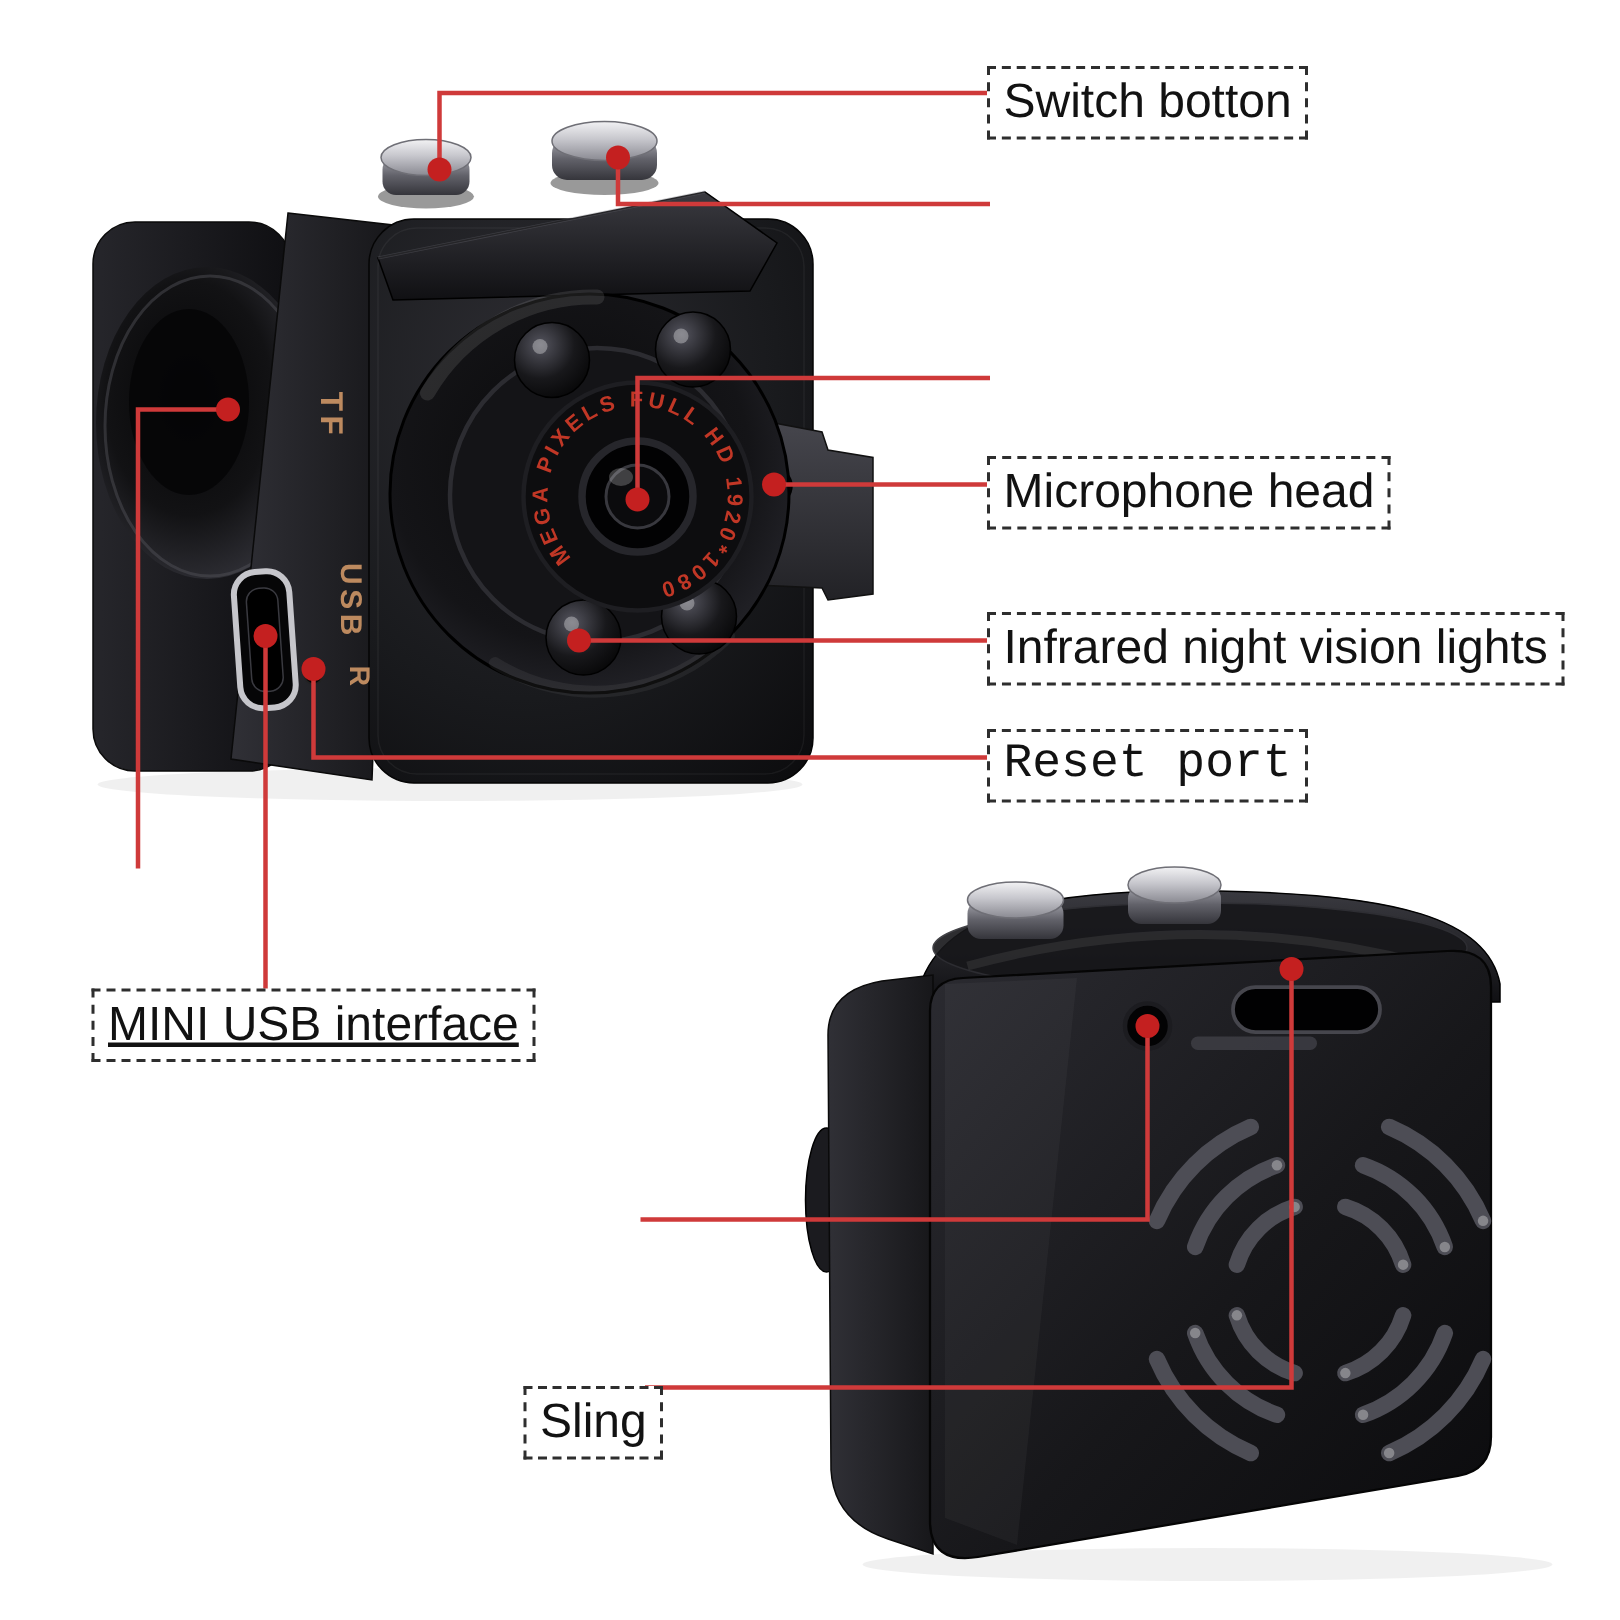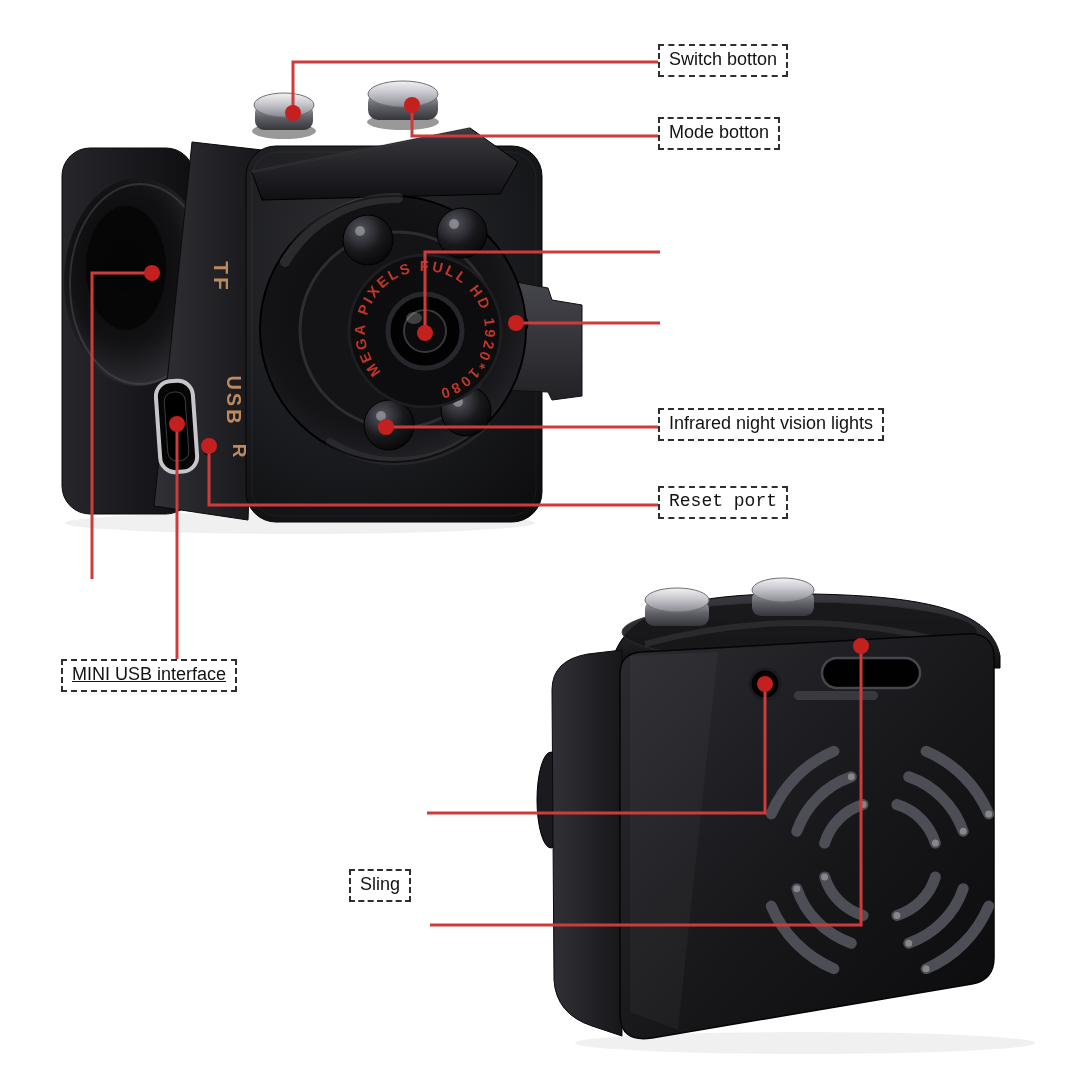--- a/index.html
+++ b/index.html
@@ -6,36 +6,36 @@
   .canvas{
     position:relative;width:1080px;height:1080px;background:#ffffff;overflow:hidden;
     font-family:"Liberation Sans", sans-serif;
   }
   .art{position:absolute;left:0;top:0;width:1080px;height:1080px;}
   .callout{
     position:absolute;
     border:2px dashed #2e2e2e;
     background:#ffffff;
     color:#121212;
-    font-size:18px;
+    font-size:32px;
     line-height:1.15;
     padding:3px 9px 5px 9px;
     white-space:nowrap;
     z-index:5;
   }
   .cl-switch{left:658px;top:44px;}
   .cl-mode{left:658px;top:117px;}
   .cl-lens{left:658px;top:233px;}
   .cl-mic{left:658px;top:304px;}
   .cl-ir{left:658px;top:408px;}
   .cl-reset{left:658px;top:486px;font-family:Liberation Mono, monospace;}
   .cl-tf{left:17px;top:577px;}
   .cl-usb{left:61px;top:659px;text-decoration:underline;}
   .cl-led{left:243px;top:793px;}
-  .cl-sling{left:349px;top:869px;text-align:center;}
+  .cl-sling{left:349px;top:924px;text-align:center;}
   .leader{stroke:#cf3a3a;stroke-width:3;fill:none;}
   .mdot{fill:#c42020;stroke:none;}
   .vent{stroke:#4d4d55;stroke-width:11;fill:none;stroke-linecap:round;}
   .glint{fill:#ffffff;opacity:.32;}
   .engrave{fill:#bd8a5f;font-weight:bold;letter-spacing:3px;}
 </style>
 </head>
 <body>
 
 <div class="canvas">
@@ -224,18 +224,18 @@
       <circle class="mdot" cx="386" cy="427" r="8"></circle>
       <circle class="mdot" cx="209" cy="446" r="8"></circle>
       <circle class="mdot" cx="152" cy="273" r="8"></circle>
       <circle class="mdot" cx="177" cy="424" r="8"></circle>
       <circle class="mdot" cx="765" cy="684" r="8"></circle>
       <circle class="mdot" cx="861" cy="646" r="8"></circle>
     </g>
   </svg>
 
   <div class="callout cl-switch">Switch botton</div>
-  <div class="callout cl-mode">Mode botton</div>
+  <div class="callout cl-mic">Microphone head</div>
   <div class="callout cl-ir">Infrared night vision lights</div>
   <div class="callout cl-reset">Reset port</div>
   <div class="callout cl-usb">MINI USB interface</div>
   <div class="callout cl-sling">Sling</div>
 </div>
 
 </body></html>

